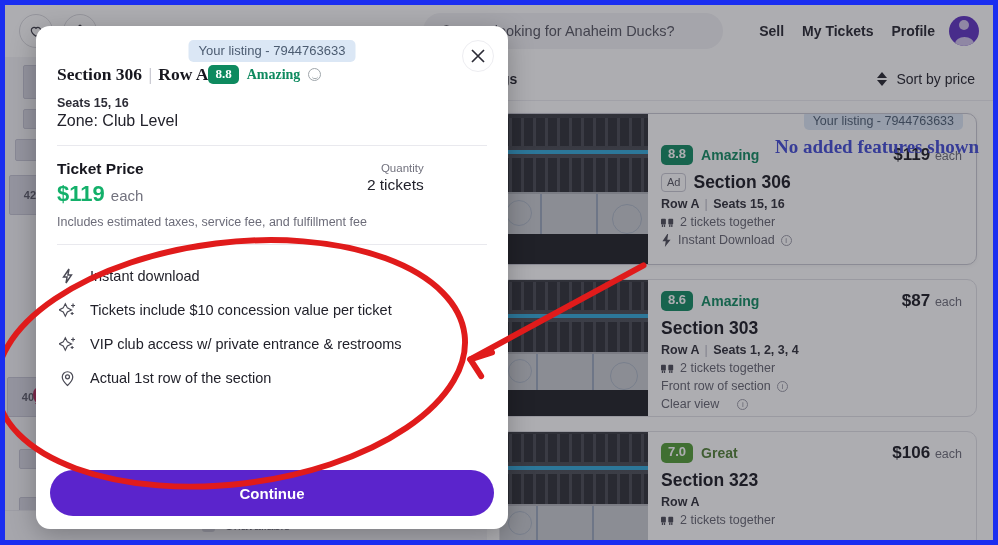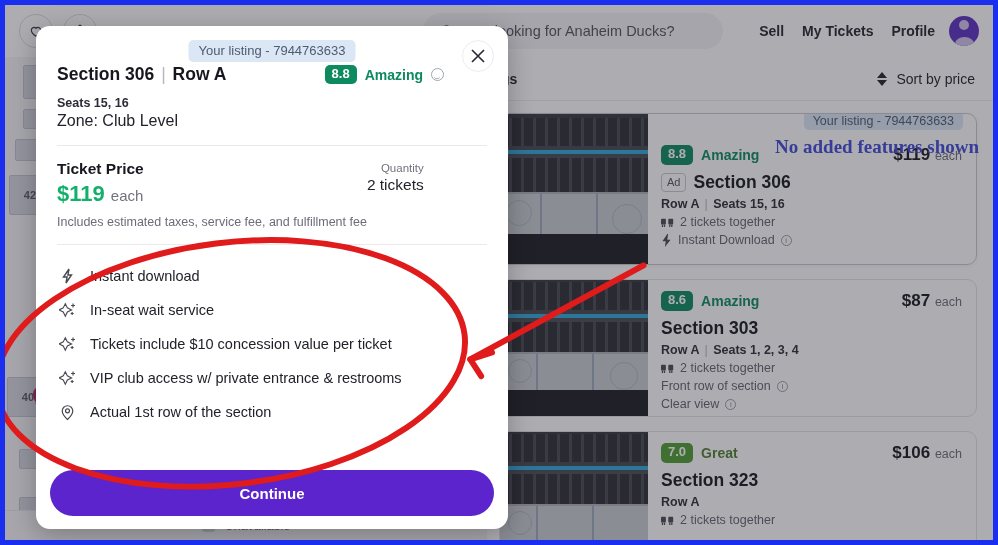--- a/index.html
+++ b/index.html
@@ -215,22 +215,23 @@
   #modal-close {
     position: absolute; right: 14px; top: 14px;
     width: 32px; height: 32px; border-radius: 50%;
     background: #ffffff; border: 1px solid #ededf1;
     display: flex; align-items: center; justify-content: center;
   }
   #modal-head {
     padding: 38px 22px 0 21px;
   }
   .head-row {
-    display: flex; align-items: center; justify-content: space-between;
+    display: flex; align-items: center; 
     padding-right: 42px;
+    font-family: Liberation Serif, serif;
   }
   #modal-title { font-size: 17.5px; font-weight: 700; color: #17171f; }
   #modal-title .bar { color: #b6b6c2; font-weight: 400; margin: 0 2px; }
   #modal-rating { display: flex; align-items: center; gap: 8px; }
   .smiley {
     width: 13px; height: 13px; border: 1.4px solid #9fa6ab;
     border-radius: 50%; position: relative; display: inline-block;
   }
   .smiley:after { content:""; position:absolute; left:2.4px; top:5.4px;
     width:6px; height:3.2px; border-bottom:1.4px solid #9fa6ab;
@@ -455,21 +456,21 @@
               <rect x="9" y="2" width="6" height="7" rx="1"></rect>
                 <rect x="10" y="9" width="1.6" height="3"></rect>
               <rect x="12.5" y="9" width="1.6" height="3"></rect>
             </svg>
             <span>2 tickets together</span>
           </div>
           <div class="feat" style="gap:6px;">
             <span>Front row of section</span>
             <i class="iq">i</i>
           </div>
-          <div class="feat" style="gap:6px;">
+          <div class="feat" style="gap:18px;">
             <span>Clear view</span>
             <i class="iq">i</i>
           </div>
         </div>
       </div>
 
       <div class="card" style="top:374px; height:138px;">
         <div class="card-thumb">
           <div class="seats" style="top:2px;"></div>
           <div class="rail" style="top:34px;"></div>
@@ -569,30 +570,20 @@
       <div class="frow">
         <span class="fic">
           <svg width="13" height="16" viewBox="0 0 12 16" fill="none" stroke="#4a4a55" stroke-width="1.4">
             <path d="M7.5 1L2 9h3.6L4.5 15 10 7H6.4L7.5 1z"></path>
           </svg>
         </span>
         <span class="ftxt">Instant download</span>
       </div>
 
 
-      <div class="frow">
-        <span class="fic">
-          <svg width="18" height="17" viewBox="0 0 20 18" fill="none" stroke="#4a4a55" stroke-width="1.3">
-            <path d="M7 1.5l2.3 4.6L13.9 8.4 9.3 10.7 7 15.3 4.7 10.7 0.1 8.4 4.7 6.1z"></path>
-            <path d="M15.6 1.2v4.4M13.4 3.4h4.4"></path>
-            <path d="M14.6 10.6v3.4M12.9 12.3h3.4"></path>
-          </svg>
-        </span>
-        <span class="ftxt">In-seat wait service</span>
-      </div>
 
       <div class="frow">
         <span class="fic">
           <svg width="18" height="17" viewBox="0 0 20 18" fill="none" stroke="#4a4a55" stroke-width="1.3">
             <path d="M7 1.5l2.3 4.6L13.9 8.4 9.3 10.7 7 15.3 4.7 10.7 0.1 8.4 4.7 6.1z"></path>
             <path d="M15.6 1.2v4.4M13.4 3.4h4.4"></path>
             <path d="M14.6 10.6v3.4M12.9 12.3h3.4"></path>
           </svg>
         </span>
         <span class="ftxt">Tickets include $10 concession value per ticket</span>

